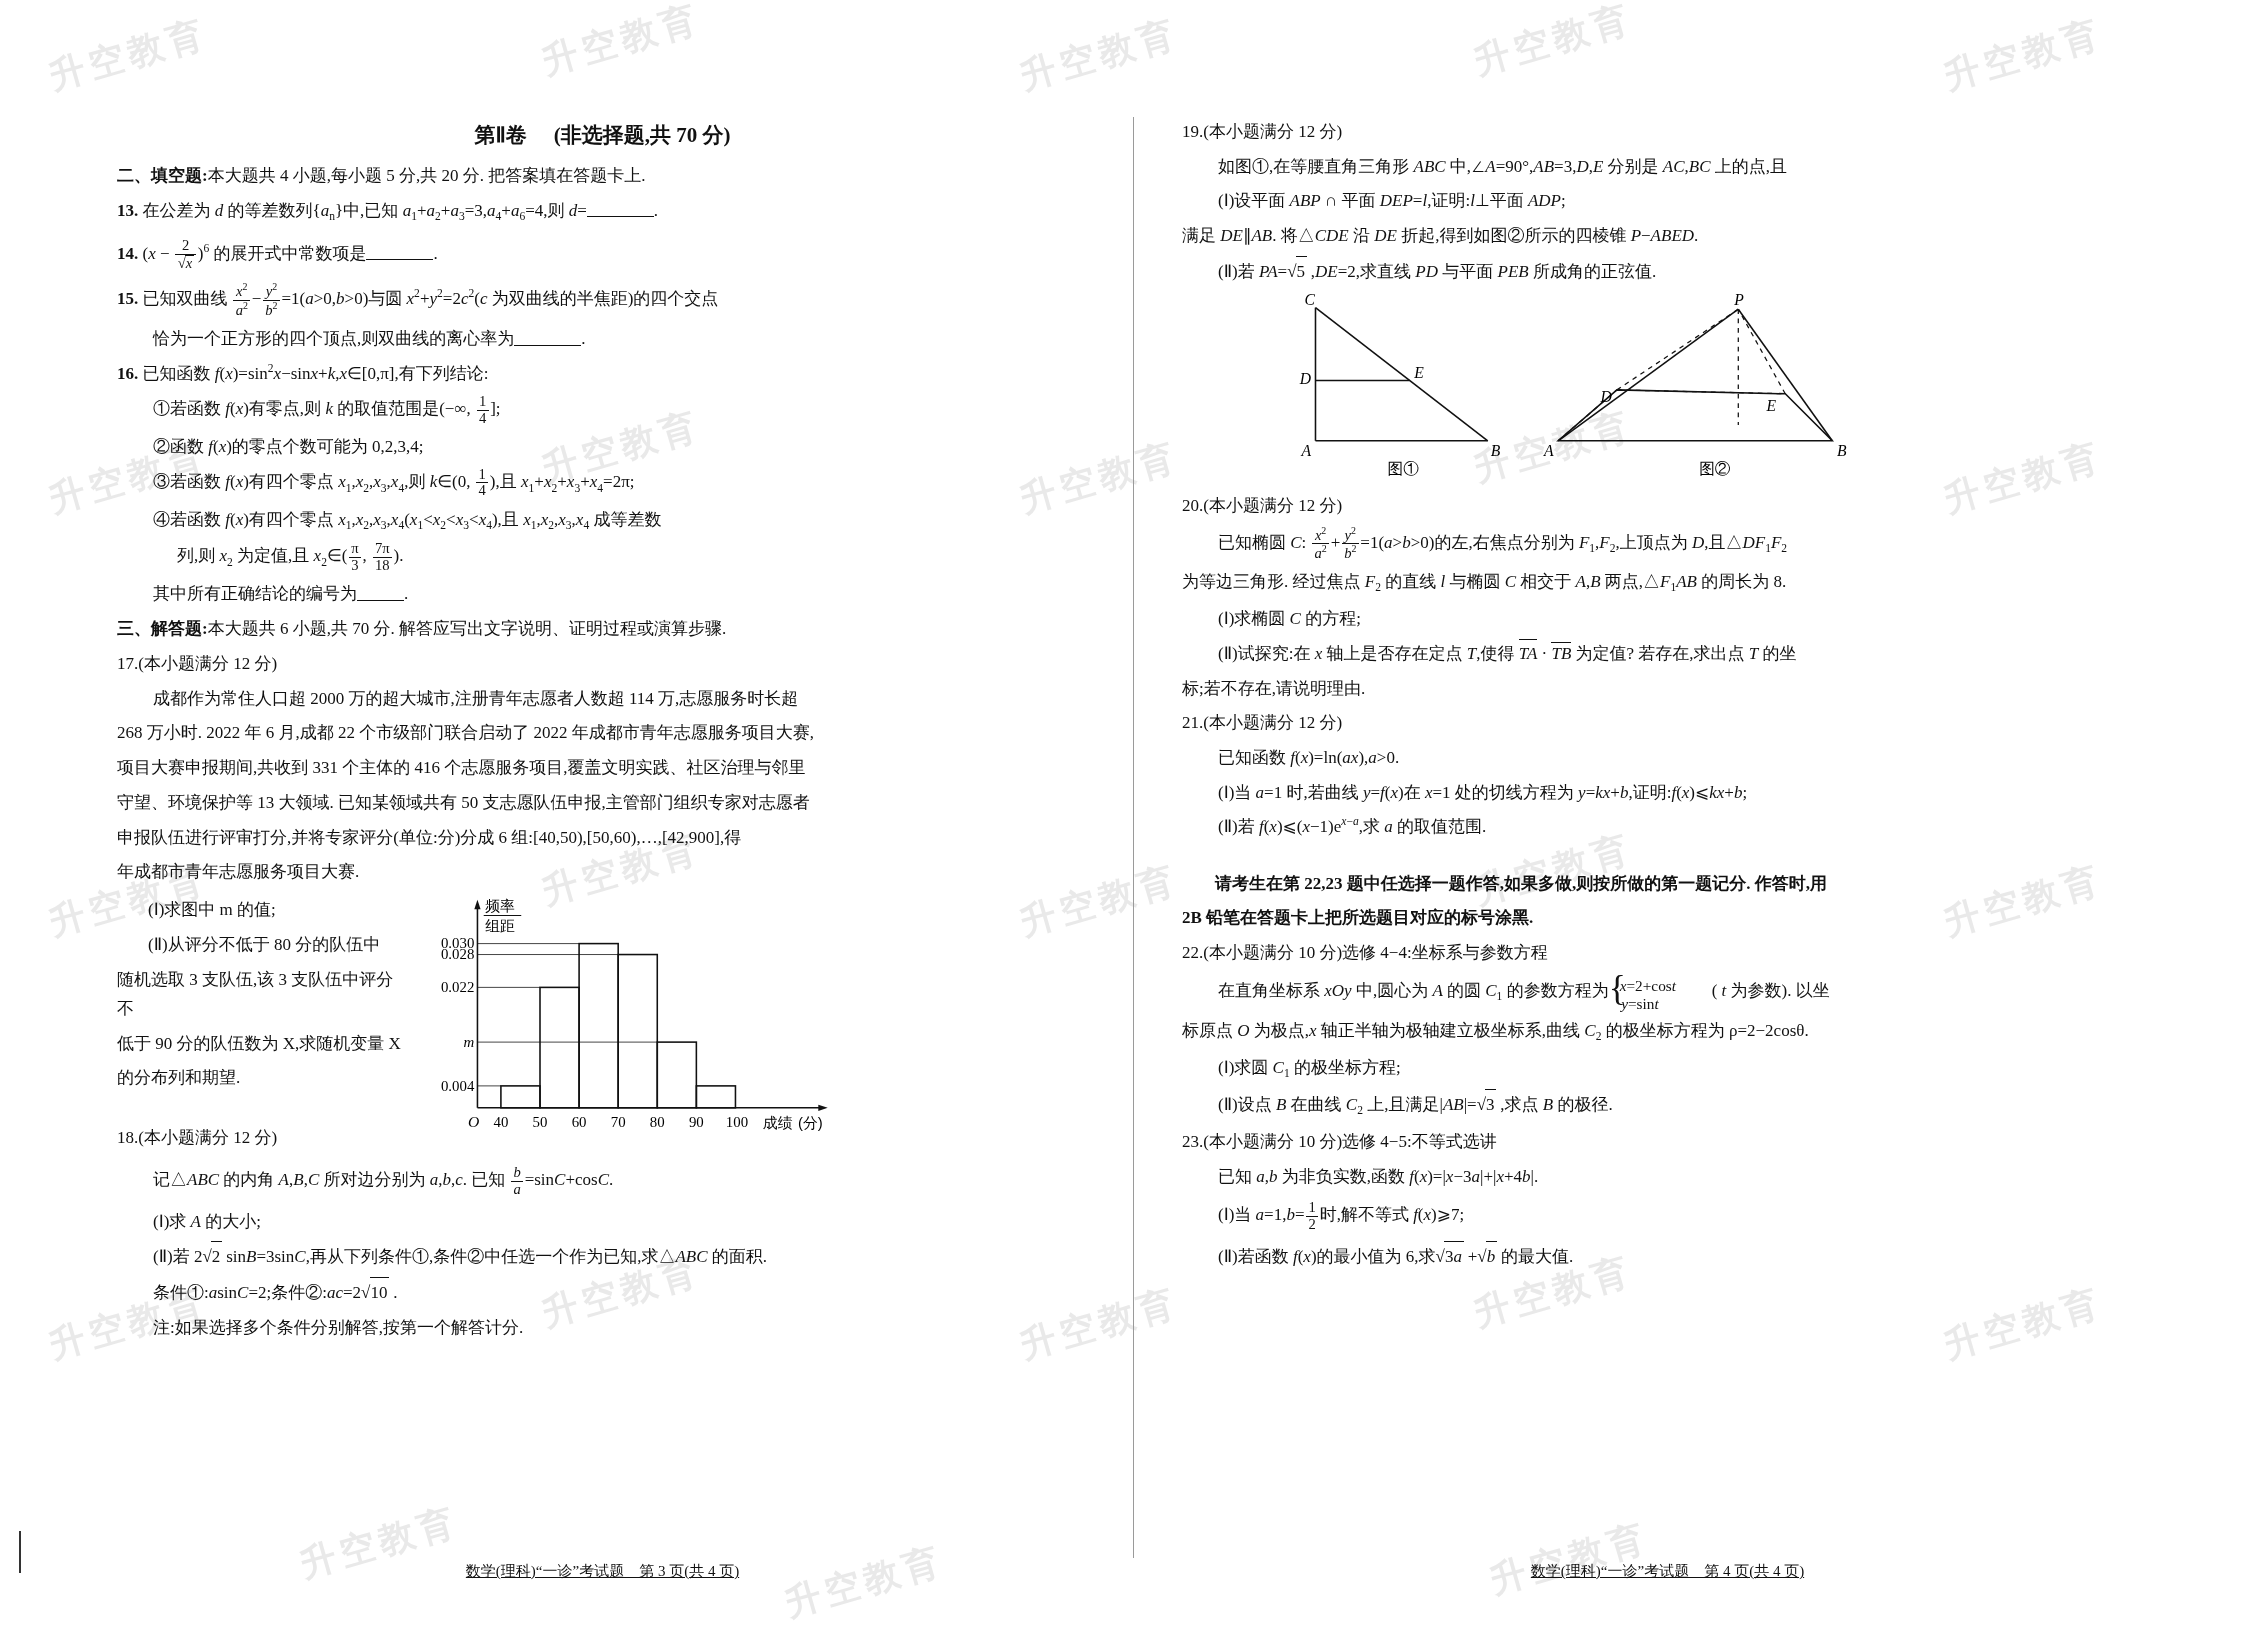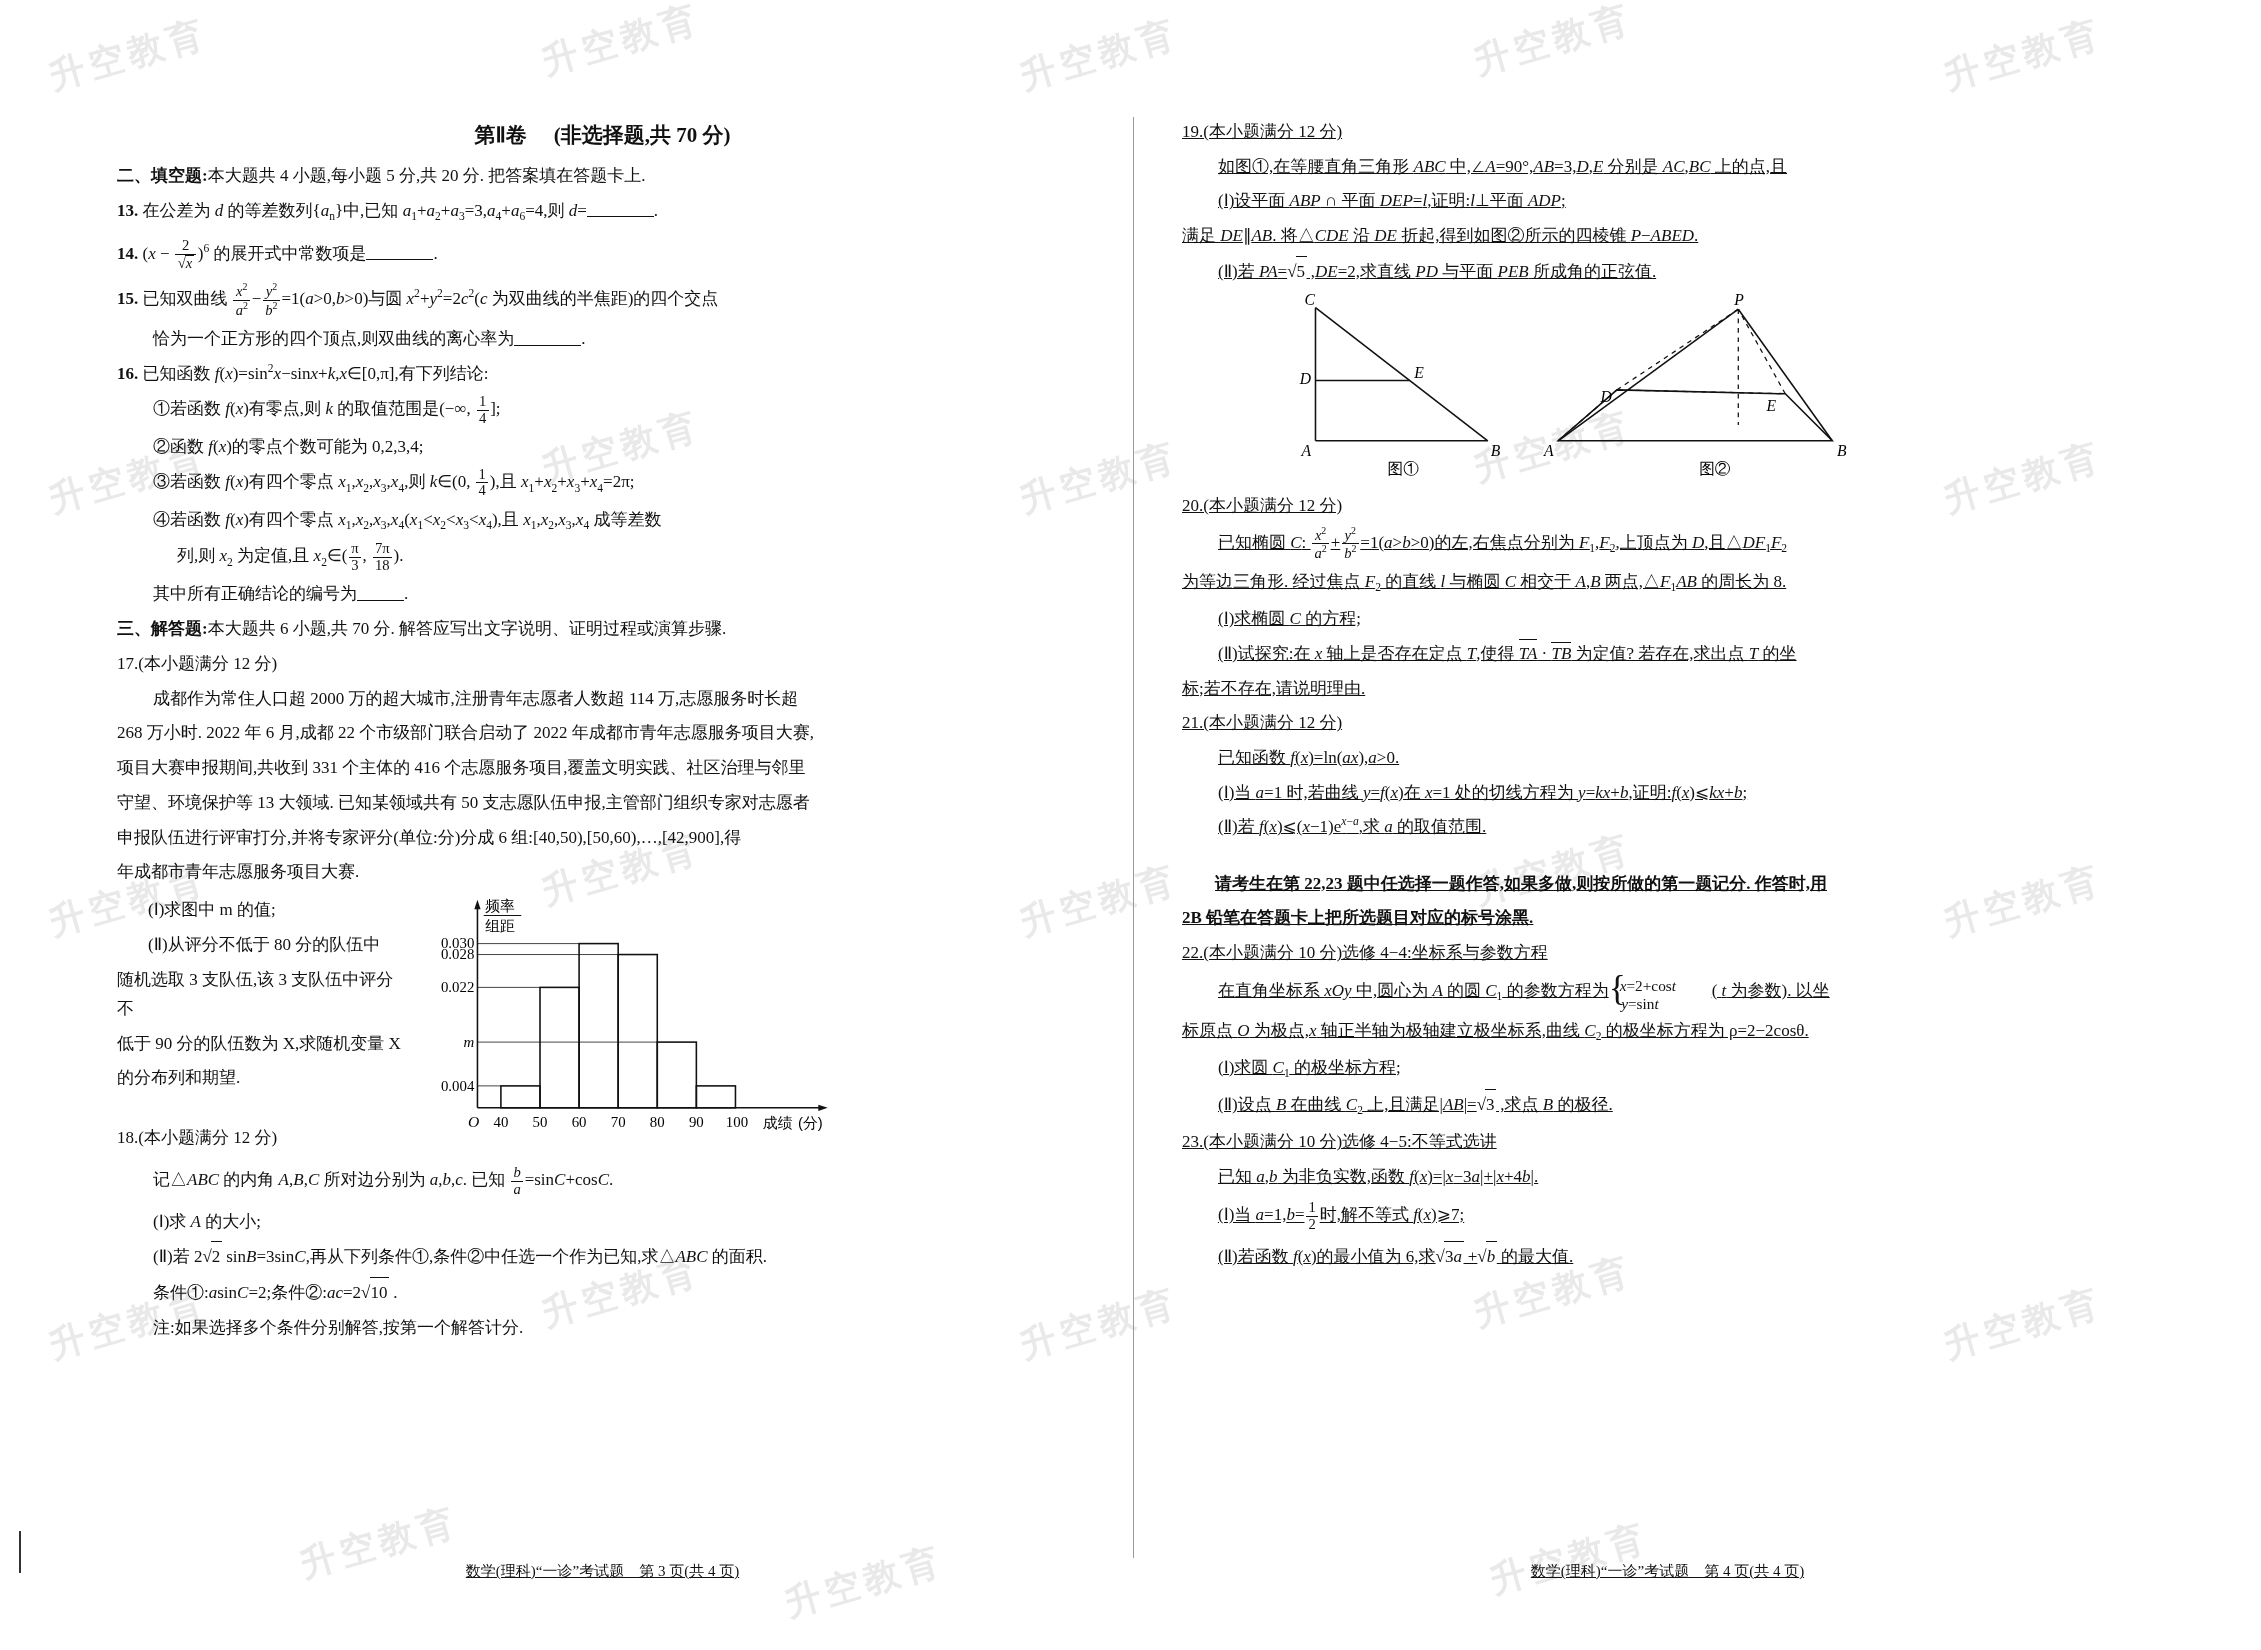--- a/index.html
+++ b/index.html
@@ -31,21 +31,21 @@
     left:1133px;top:117px;width:0.8px;height:1441px;
     background:#9a9a9a;
   }
   .col{
     position:absolute;
     top:117px;
     font-size:17px;
     line-height:1.72;
   }
   .colL{left:117px;width:971px;}
-  .colR{left:1182px;width:971px;text-decoration:underline;}
+  .colR{left:1182px;width:971px;}
 
   .title{
     text-align:center;
     font-size:21px;
     font-weight:bold;
     margin-bottom:7.8px;
   }
   .title .sp{display:inline-block;width:27px;}
   .sec{font-weight:bold;}
   p{margin:0 0 5.5px 0;}

